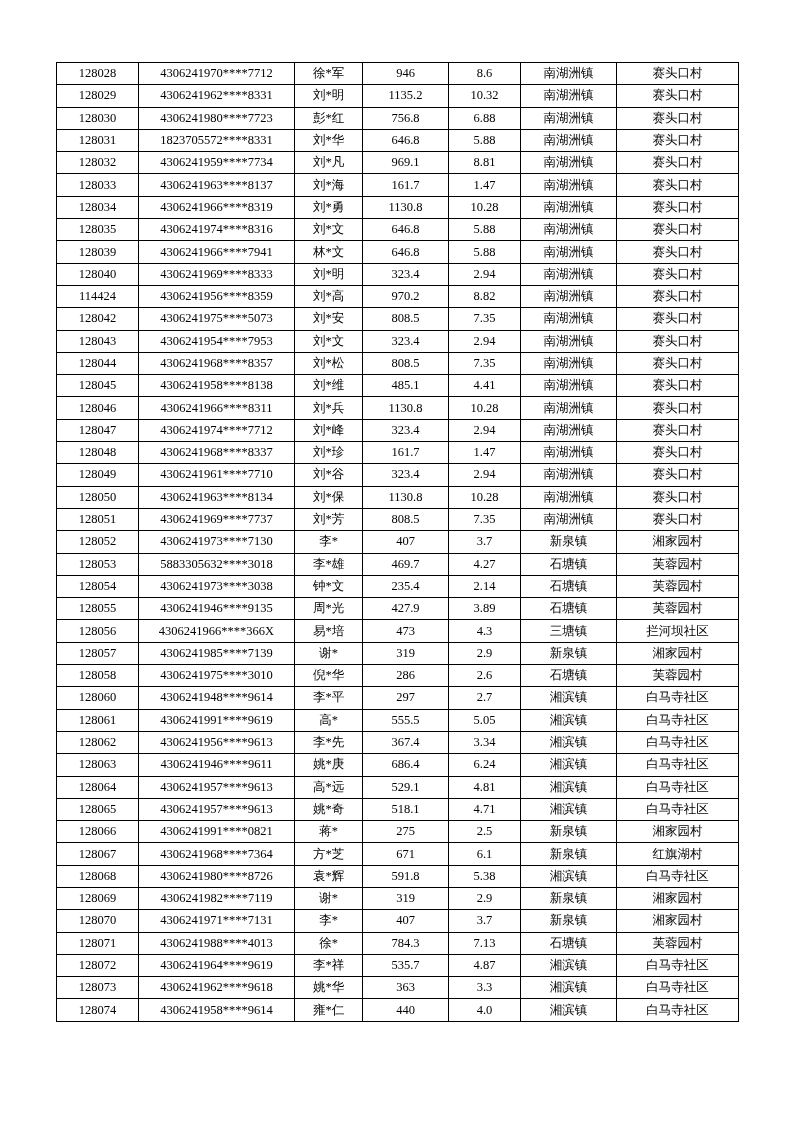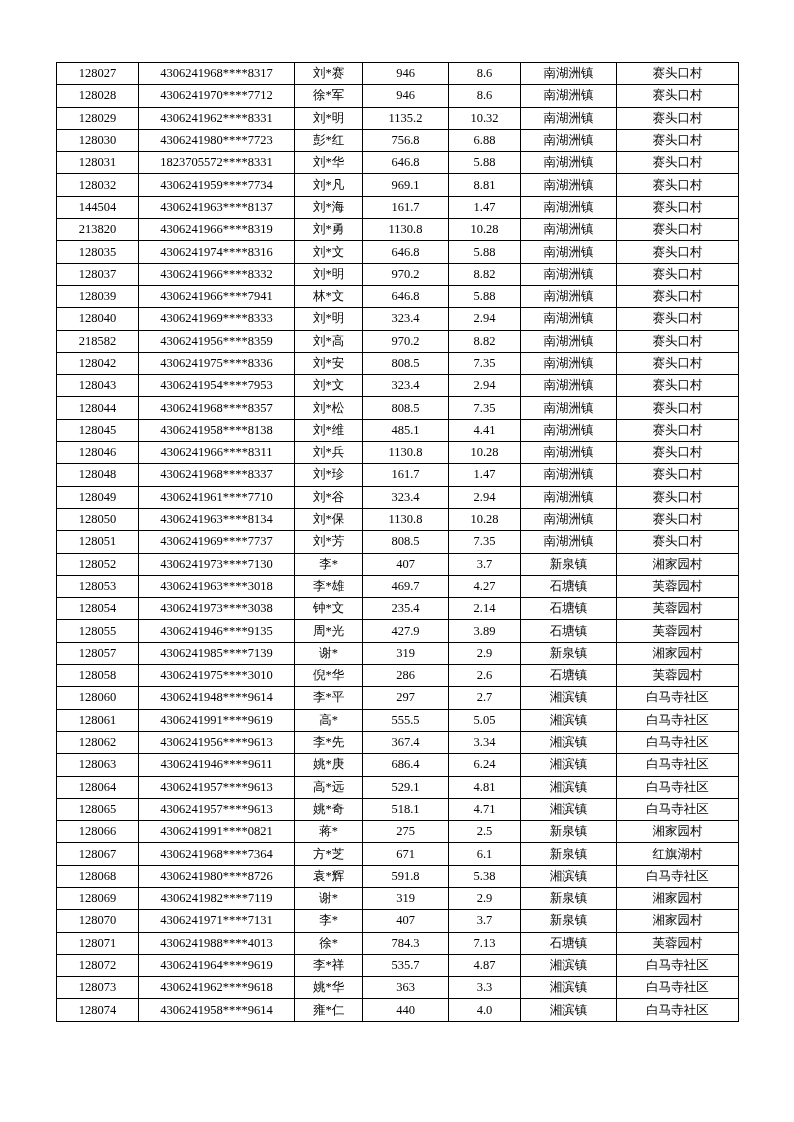--- a/index.html
+++ b/index.html
@@ -61,29 +61,20 @@
       <col class="c-id">
       <col class="c-idcard">
       <col class="c-name">
       <col class="c-amount">
       <col class="c-sub">
       <col class="c-town">
       <col class="c-village">
     </colgroup>
     <tbody>
         <tr>
-          <td class="cell-id">128027</td>
-          <td class="cell-idcard">4306241968****8317</td>
-          <td class="cell-name">刘*赛</td>
-          <td class="cell-amount">946</td>
-          <td class="cell-sub">8.6</td>
-          <td class="cell-town">南湖洲镇</td>
-          <td class="cell-village">赛头口村</td>
-        </tr>
-        <tr>
           <td class="cell-id">128028</td>
           <td class="cell-idcard">4306241970****7712</td>
           <td class="cell-name">徐*军</td>
           <td class="cell-amount">946</td>
           <td class="cell-sub">8.6</td>
           <td class="cell-town">南湖洲镇</td>
           <td class="cell-village">赛头口村</td>
         </tr>
         <tr>
           <td class="cell-id">128029</td>
@@ -115,85 +106,76 @@
         <tr>
           <td class="cell-id">128032</td>
           <td class="cell-idcard">4306241959****7734</td>
           <td class="cell-name">刘*凡</td>
           <td class="cell-amount">969.1</td>
           <td class="cell-sub">8.81</td>
           <td class="cell-town">南湖洲镇</td>
           <td class="cell-village">赛头口村</td>
         </tr>
         <tr>
-          <td class="cell-id">144504</td>
+          <td class="cell-id">128033</td>
           <td class="cell-idcard">4306241963****8137</td>
           <td class="cell-name">刘*海</td>
           <td class="cell-amount">161.7</td>
           <td class="cell-sub">1.47</td>
           <td class="cell-town">南湖洲镇</td>
           <td class="cell-village">赛头口村</td>
         </tr>
         <tr>
-          <td class="cell-id">213820</td>
+          <td class="cell-id">128034</td>
           <td class="cell-idcard">4306241966****8319</td>
           <td class="cell-name">刘*勇</td>
           <td class="cell-amount">1130.8</td>
           <td class="cell-sub">10.28</td>
           <td class="cell-town">南湖洲镇</td>
           <td class="cell-village">赛头口村</td>
         </tr>
         <tr>
           <td class="cell-id">128035</td>
           <td class="cell-idcard">4306241974****8316</td>
           <td class="cell-name">刘*文</td>
           <td class="cell-amount">646.8</td>
           <td class="cell-sub">5.88</td>
           <td class="cell-town">南湖洲镇</td>
           <td class="cell-village">赛头口村</td>
         </tr>
         <tr>
-          <td class="cell-id">128037</td>
-          <td class="cell-idcard">4306241966****8332</td>
-          <td class="cell-name">刘*明</td>
-          <td class="cell-amount">970.2</td>
-          <td class="cell-sub">8.82</td>
-          <td class="cell-town">南湖洲镇</td>
-          <td class="cell-village">赛头口村</td>
-        </tr>
-        <tr>
           <td class="cell-id">128039</td>
           <td class="cell-idcard">4306241966****7941</td>
           <td class="cell-name">林*文</td>
           <td class="cell-amount">646.8</td>
           <td class="cell-sub">5.88</td>
           <td class="cell-town">南湖洲镇</td>
           <td class="cell-village">赛头口村</td>
         </tr>
         <tr>
           <td class="cell-id">128040</td>
           <td class="cell-idcard">4306241969****8333</td>
           <td class="cell-name">刘*明</td>
           <td class="cell-amount">323.4</td>
           <td class="cell-sub">2.94</td>
           <td class="cell-town">南湖洲镇</td>
           <td class="cell-village">赛头口村</td>
         </tr>
         <tr>
-          <td class="cell-id">218582</td>
+          <td class="cell-id">114424</td>
           <td class="cell-idcard">4306241956****8359</td>
           <td class="cell-name">刘*高</td>
           <td class="cell-amount">970.2</td>
           <td class="cell-sub">8.82</td>
           <td class="cell-town">南湖洲镇</td>
           <td class="cell-village">赛头口村</td>
         </tr>
         <tr>
           <td class="cell-id">128042</td>
-          <td class="cell-idcard">4306241975****8336</td>
+          <td class="cell-idcard">4306241975****5073</td>
           <td class="cell-name">刘*安</td>
           <td class="cell-amount">808.5</td>
           <td class="cell-sub">7.35</td>
           <td class="cell-town">南湖洲镇</td>
           <td class="cell-village">赛头口村</td>
         </tr>
         <tr>
           <td class="cell-id">128043</td>
           <td class="cell-idcard">4306241954****7953</td>
           <td class="cell-name">刘*文</td>
@@ -223,20 +205,29 @@
         <tr>
           <td class="cell-id">128046</td>
           <td class="cell-idcard">4306241966****8311</td>
           <td class="cell-name">刘*兵</td>
           <td class="cell-amount">1130.8</td>
           <td class="cell-sub">10.28</td>
           <td class="cell-town">南湖洲镇</td>
           <td class="cell-village">赛头口村</td>
         </tr>
         <tr>
+          <td class="cell-id">128047</td>
+          <td class="cell-idcard">4306241974****7712</td>
+          <td class="cell-name">刘*峰</td>
+          <td class="cell-amount">323.4</td>
+          <td class="cell-sub">2.94</td>
+          <td class="cell-town">南湖洲镇</td>
+          <td class="cell-village">赛头口村</td>
+        </tr>
+        <tr>
           <td class="cell-id">128048</td>
           <td class="cell-idcard">4306241968****8337</td>
           <td class="cell-name">刘*珍</td>
           <td class="cell-amount">161.7</td>
           <td class="cell-sub">1.47</td>
           <td class="cell-town">南湖洲镇</td>
           <td class="cell-village">赛头口村</td>
         </tr>
         <tr>
           <td class="cell-id">128049</td>
@@ -269,21 +260,21 @@
           <td class="cell-id">128052</td>
           <td class="cell-idcard">4306241973****7130</td>
           <td class="cell-name">李*</td>
           <td class="cell-amount">407</td>
           <td class="cell-sub">3.7</td>
           <td class="cell-town">新泉镇</td>
           <td class="cell-village">湘家园村</td>
         </tr>
         <tr>
           <td class="cell-id">128053</td>
-          <td class="cell-idcard">4306241963****3018</td>
+          <td class="cell-idcard">5883305632****3018</td>
           <td class="cell-name">李*雄</td>
           <td class="cell-amount">469.7</td>
           <td class="cell-sub">4.27</td>
           <td class="cell-town">石塘镇</td>
           <td class="cell-village">芙蓉园村</td>
         </tr>
         <tr>
           <td class="cell-id">128054</td>
           <td class="cell-idcard">4306241973****3038</td>
           <td class="cell-name">钟*文</td>
@@ -295,20 +286,29 @@
         <tr>
           <td class="cell-id">128055</td>
           <td class="cell-idcard">4306241946****9135</td>
           <td class="cell-name">周*光</td>
           <td class="cell-amount">427.9</td>
           <td class="cell-sub">3.89</td>
           <td class="cell-town">石塘镇</td>
           <td class="cell-village">芙蓉园村</td>
         </tr>
         <tr>
+          <td class="cell-id">128056</td>
+          <td class="cell-idcard">4306241966****366X</td>
+          <td class="cell-name">易*培</td>
+          <td class="cell-amount">473</td>
+          <td class="cell-sub">4.3</td>
+          <td class="cell-town">三塘镇</td>
+          <td class="cell-village">拦河坝社区</td>
+        </tr>
+        <tr>
           <td class="cell-id">128057</td>
           <td class="cell-idcard">4306241985****7139</td>
           <td class="cell-name">谢*</td>
           <td class="cell-amount">319</td>
           <td class="cell-sub">2.9</td>
           <td class="cell-town">新泉镇</td>
           <td class="cell-village">湘家园村</td>
         </tr>
         <tr>
           <td class="cell-id">128058</td>

